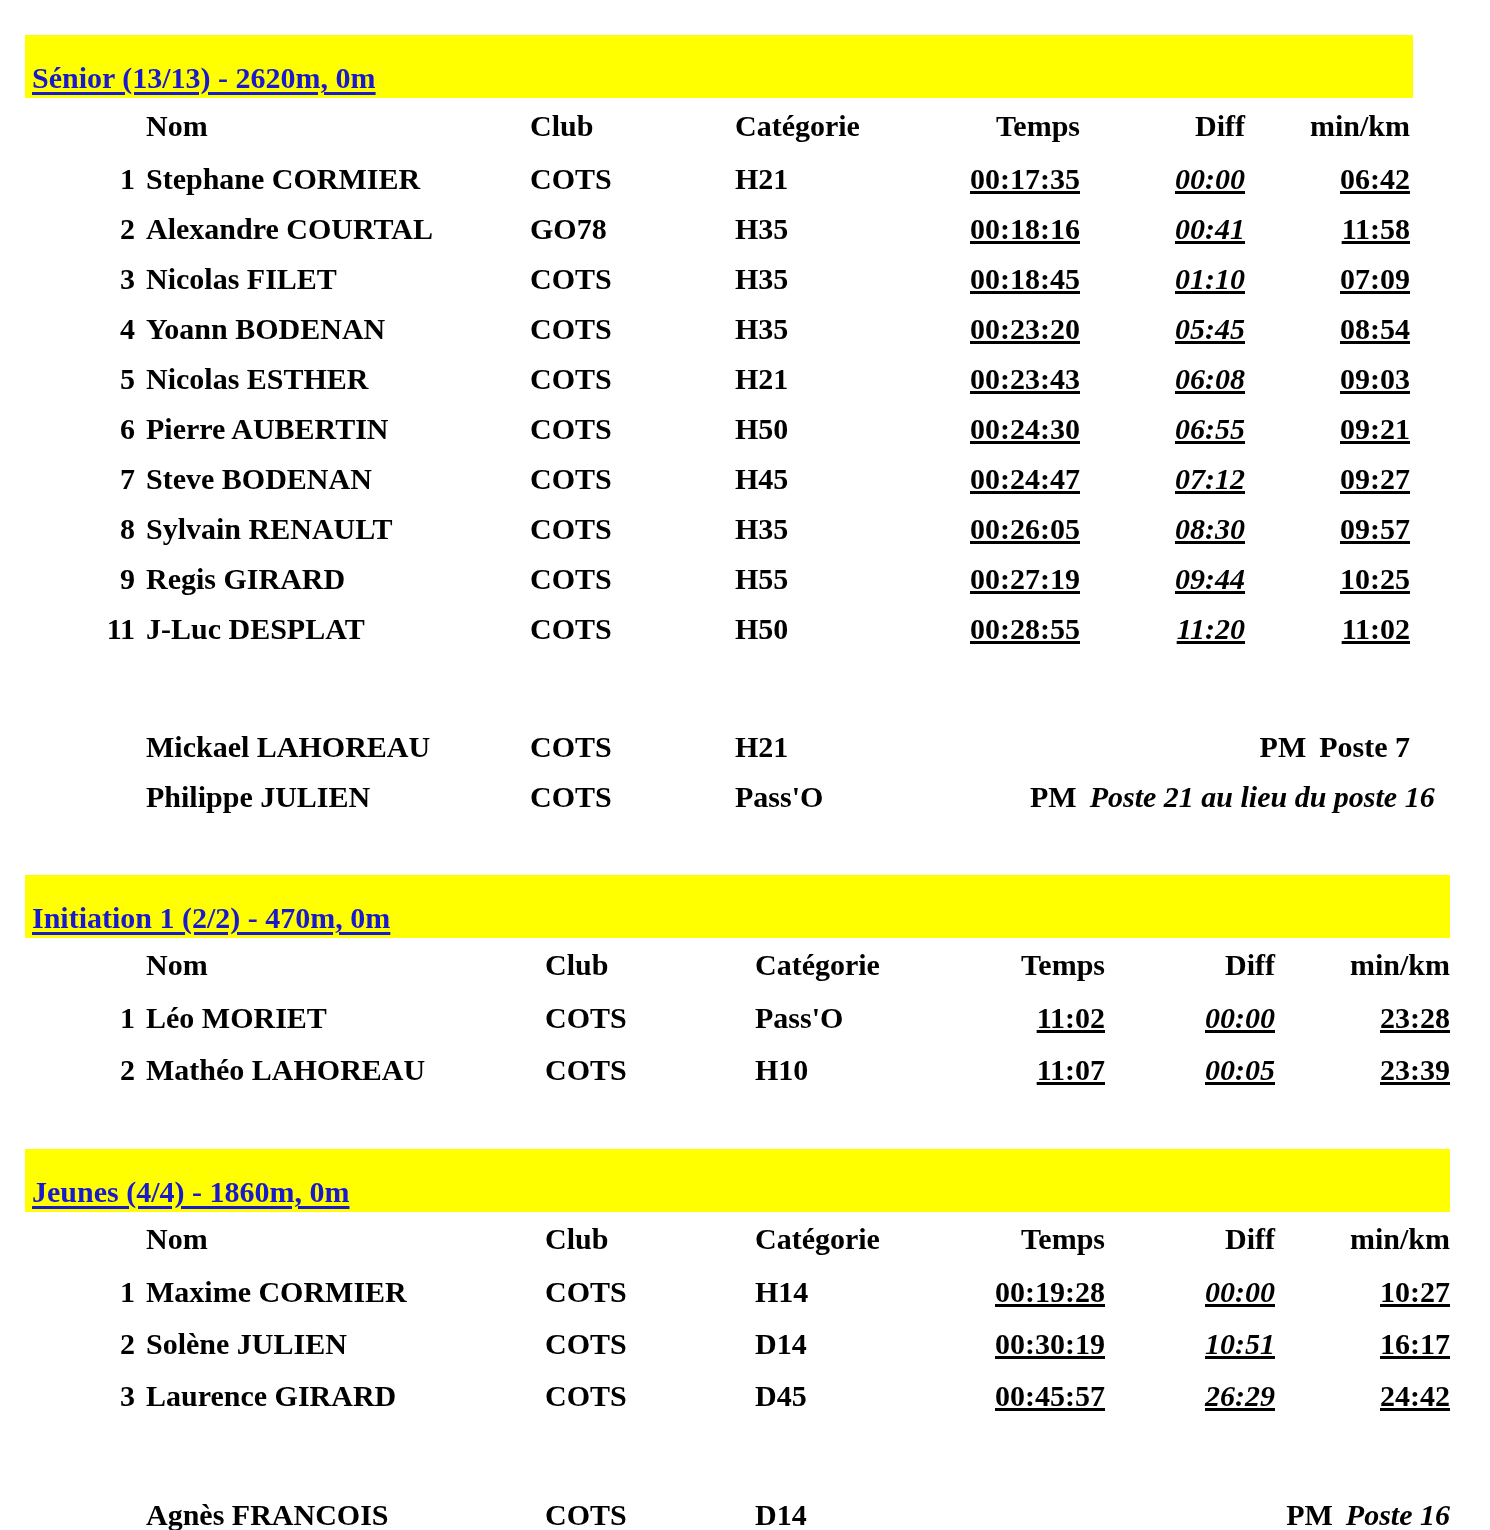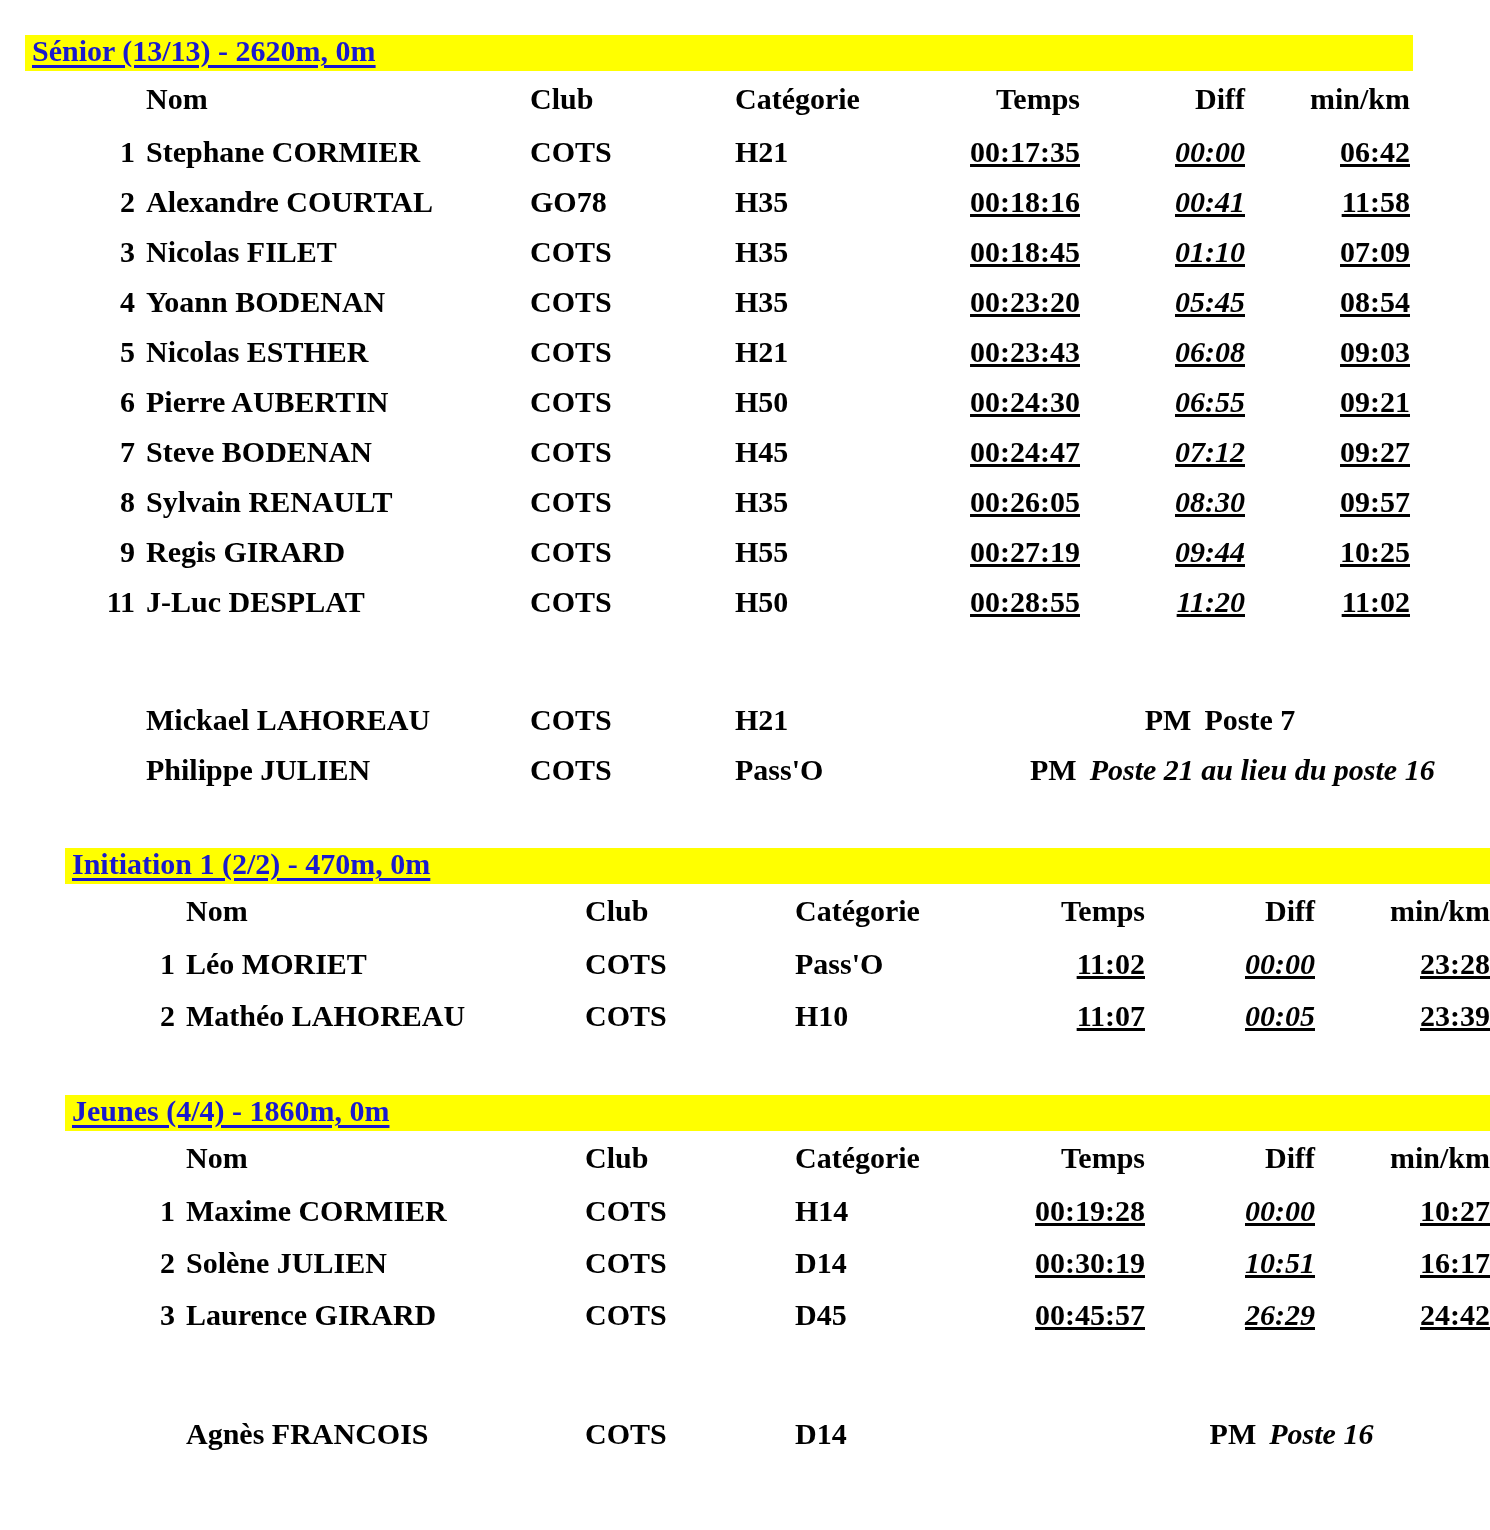--- a/index.html
+++ b/index.html
@@ -7,40 +7,40 @@
     width: 1490px; height: 1530px;
     background: #ffffff;
     box-sizing: border-box;
     padding-top: 35px;
     font-family: "Liberation Serif", "DejaVu Serif", serif;
     font-weight: bold;
     color: #000;
   }
   .band {
     background: var(--band-color, #ffff00);
-    height: 36px;
+    height: 63px;
     margin-left: 25px;
     display: flex;
     align-items: flex-end;
     padding: 0 0 3px 7px;
     box-sizing: border-box;
   }
   .band-narrow { width: 1388px; }
   .band-wide   { width: 1425px; }
   .section-title {
     color: var(--title-color, #1a1acd);
     font-size: 30px;
     font-weight: bold;
     text-decoration: underline;
     text-decoration-thickness: 2.5px;
     text-underline-offset: 4px;
     white-space: nowrap;
     cursor: pointer;
   }
-  .results-section.spaced { margin-top: 53px; padding-left: 40px; }
+  .results-section.spaced { margin-top: 53px; }
 
   table.results-table {
     border-collapse: collapse;
     table-layout: fixed;
     margin-left: 25px;
   }
   .t-narrow { width: 1385px; }
   .t-wide   { width: 1425px; }
 
   .t-narrow col.c-rank  { width: 110px; }
@@ -75,21 +75,21 @@
   table.pm-table tbody tr { height: 50px; }
 
   .h-left  { text-align: left; }
   .h-right { text-align: right; }
   .rank-cell { text-align: right; }
   .name-cell { text-align: left; padding-left: 11px; }
   .club-cell, .category-cell { text-align: left; }
   .num { text-align: right; text-decoration: underline; }
   .italic { font-style: italic; }
 
-  .remark-cell { text-align: center; }
+  .remark-cell { text-align: right; }
   .remark-cell.indent-a { padding-left: 75px; }
   .remark-cell.indent-b { padding-left: 98px; }
   .pm-remark { margin-left: 13px; }
   .pm-remark.italic { font-style: italic; }
 </style>
 </head>
 <body>
 
 <main id="doc">
   <section class="results-section">

